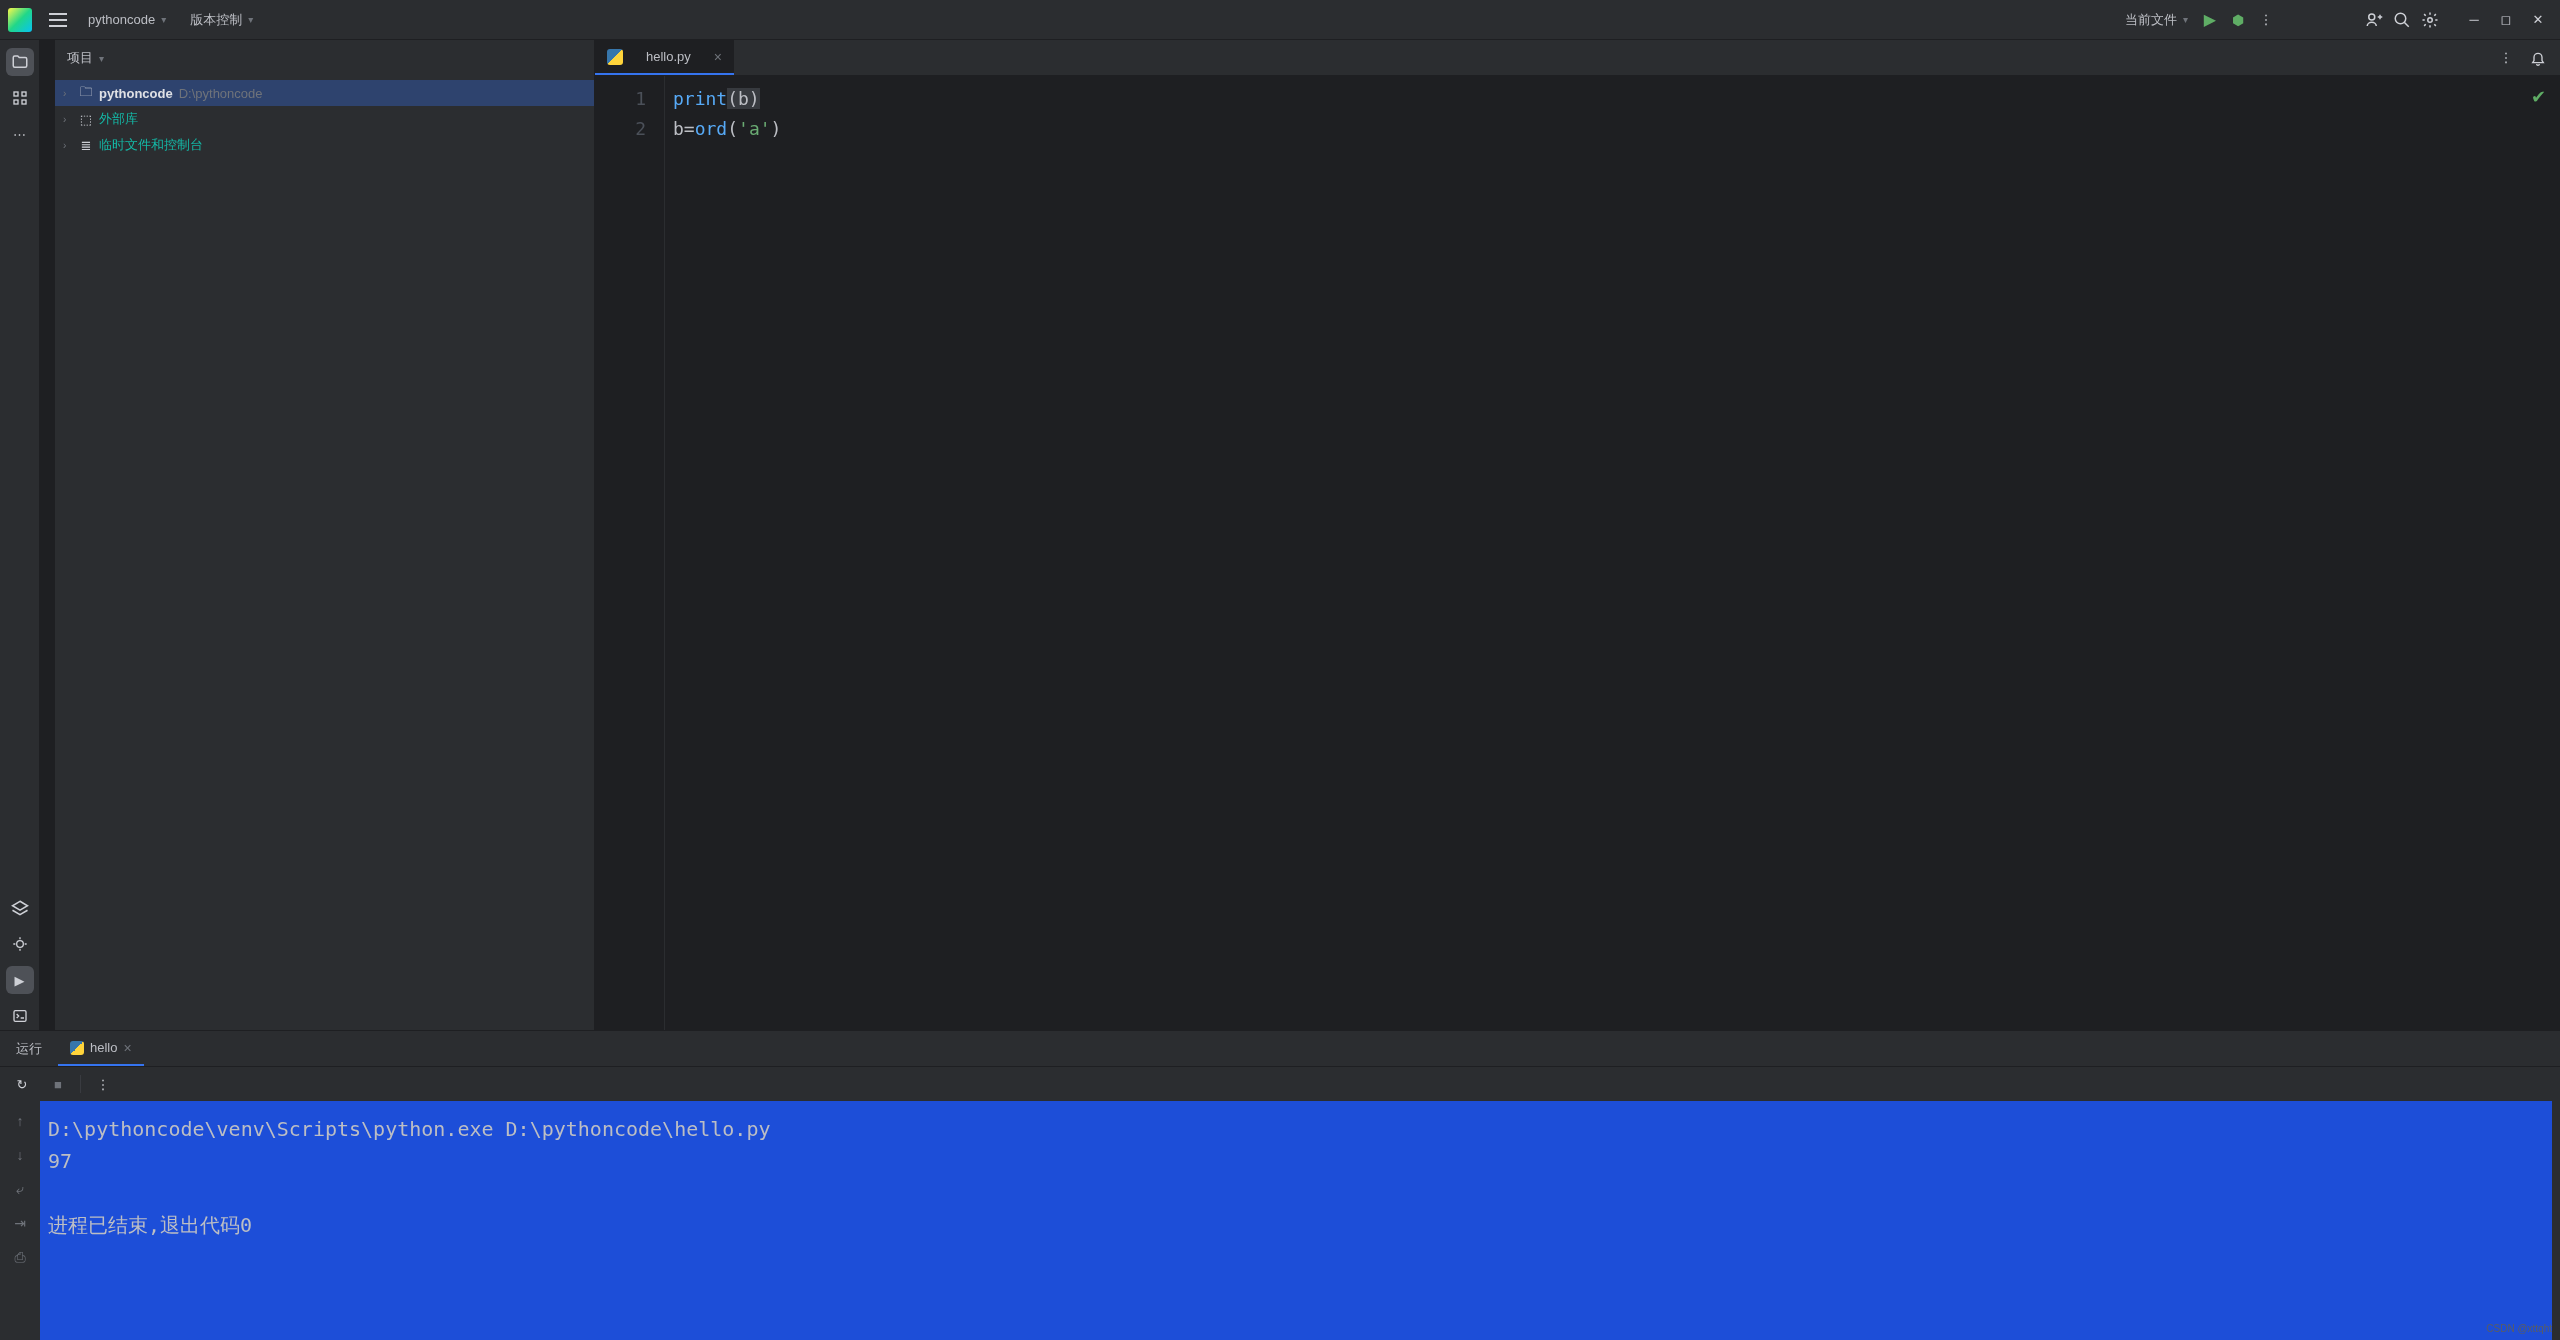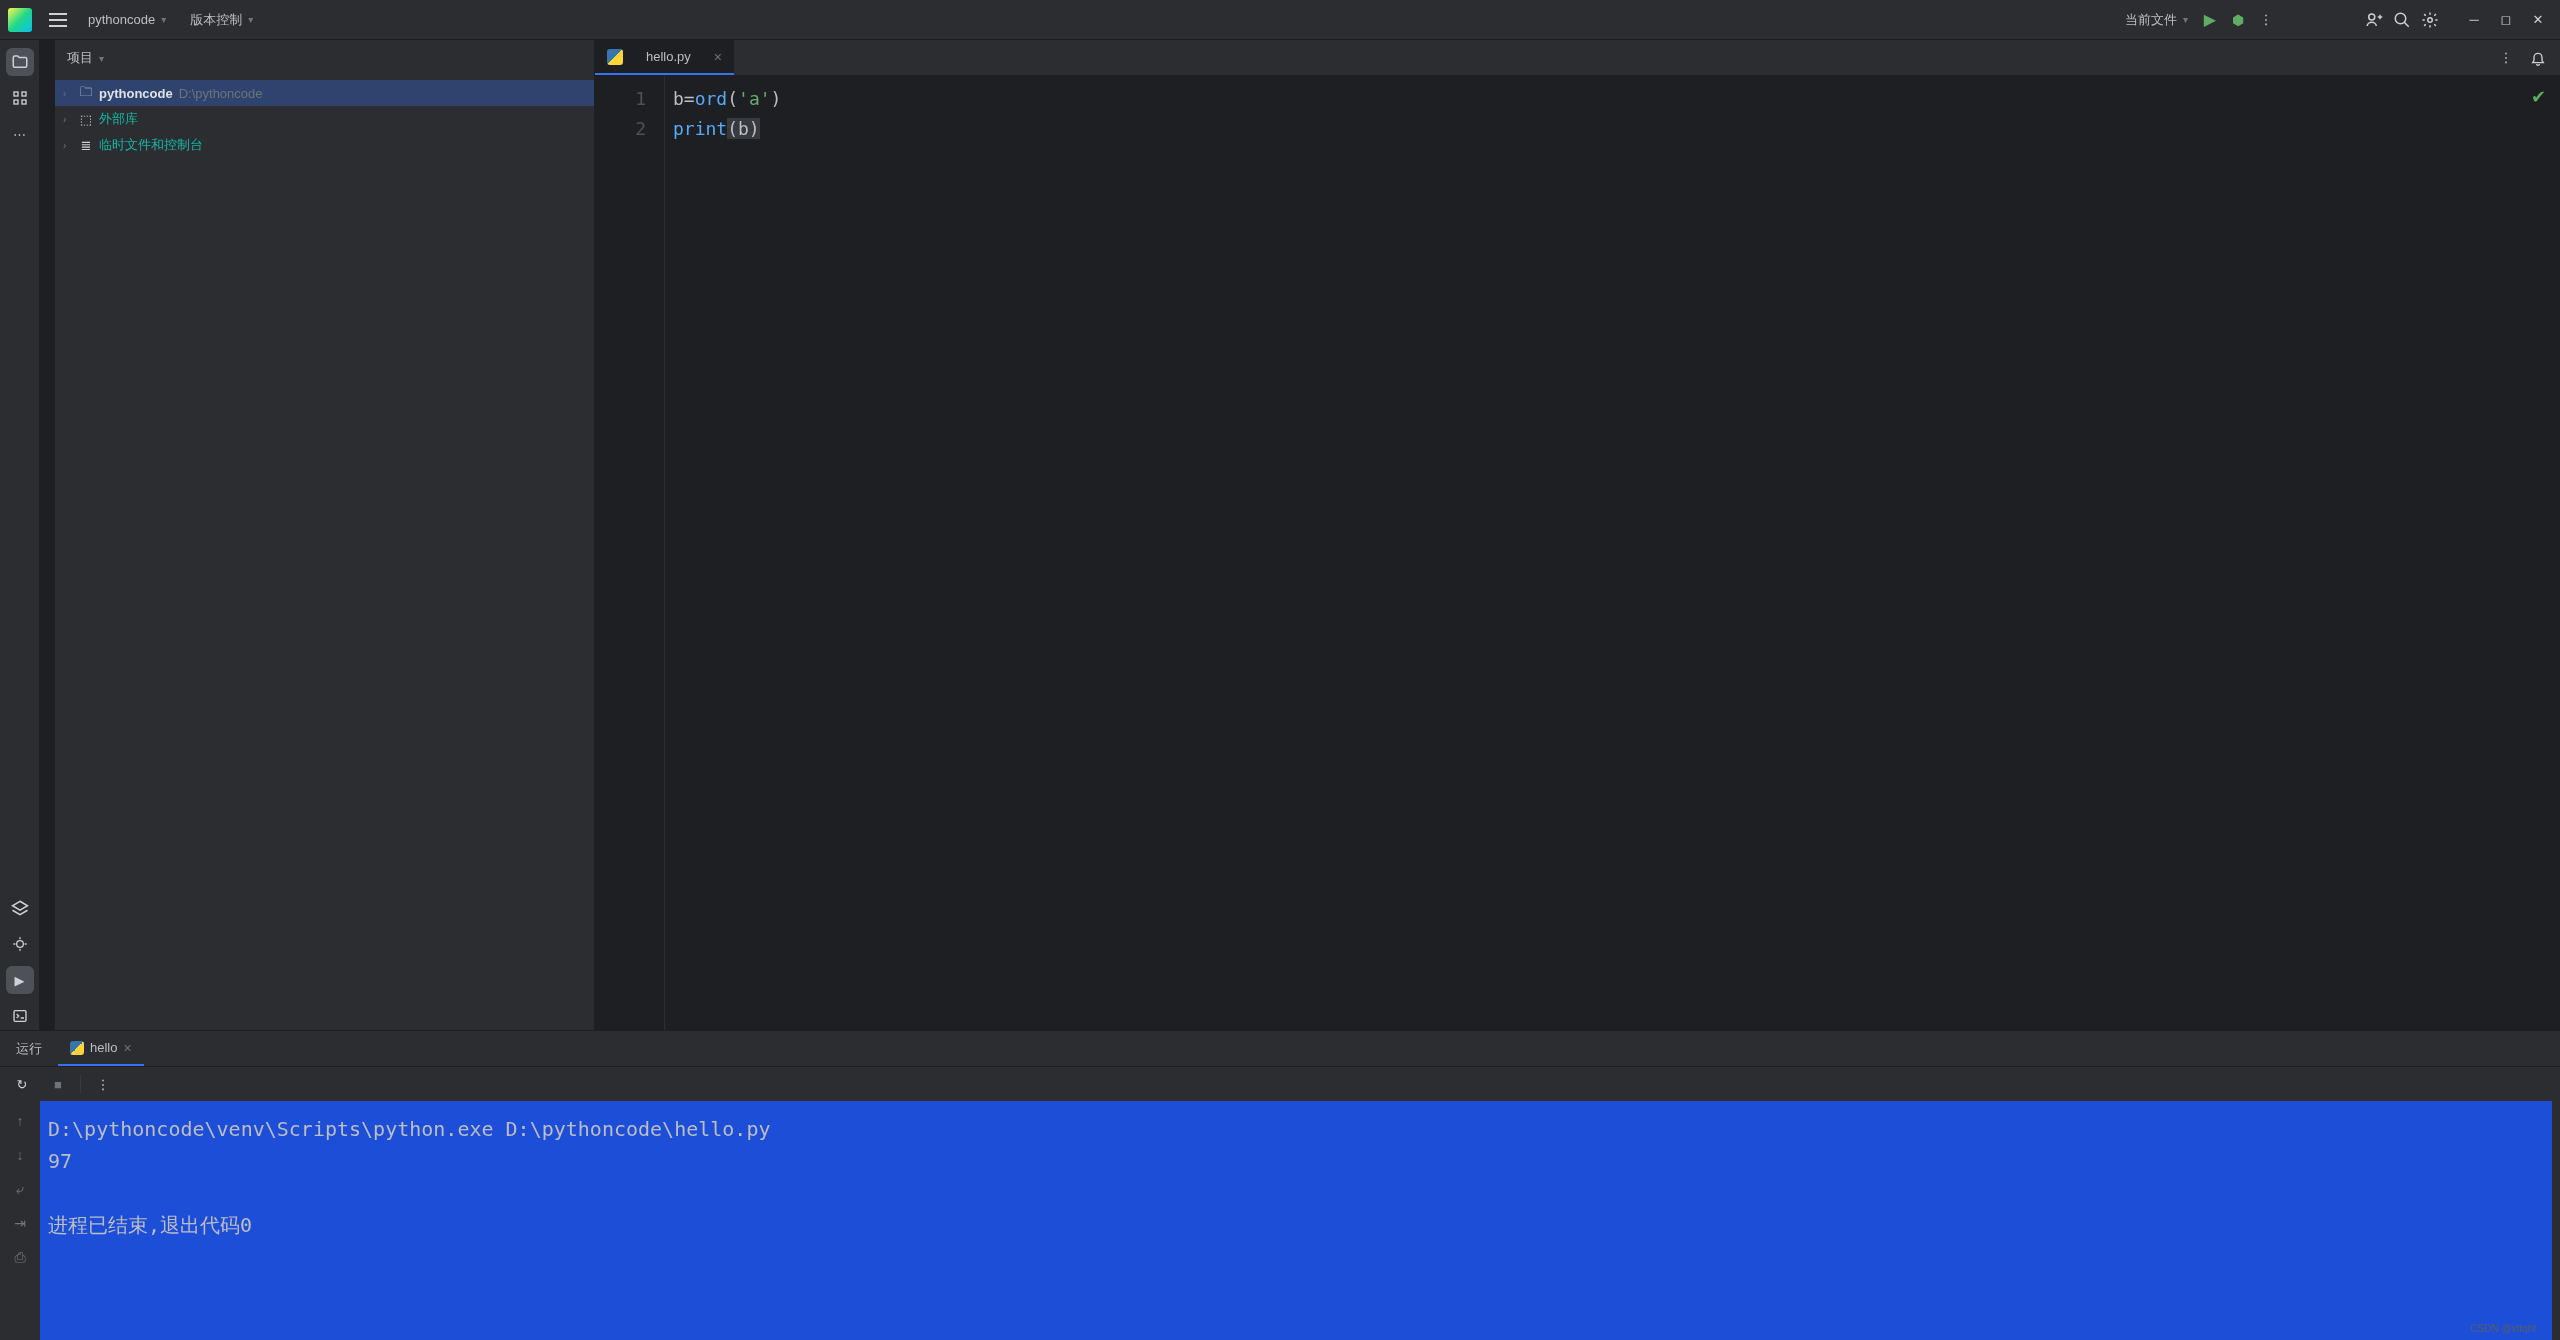--- a/index.html
+++ b/index.html
@@ -218,21 +218,21 @@
   line-height: 32px;
   padding: 12px 8px;
   color: #bcbec4;
   background: #1d4ed8;
   margin-right: 8px;
 }
 .console .cn-line { white-space: pre; }
 
 .watermark {
   position: absolute;
-  right: 24px; bottom: 6px;
+  right: 8px; bottom: 6px;
   font-size: 10px;
   color: #5a5d63;
 }
 </style>
 </head>
 <body>
 
 <div class="titlebar">
   <div class="logo"></div>
   <div class="icon-btn">
@@ -365,22 +365,22 @@
             </svg>
         </div>
       </div>
     </div>
     <div class="code-area">
       <div class="gutter" id="gutter">
           <div>1</div>
           <div>2</div>
         </div>
       <div class="code" id="code">
+          <div class="line"><span class="tok-fn">print</span><span class="tok-hl">(b)</span></div>
           <div class="line"><span>b</span><span>=</span><span class="tok-fn">ord</span><span>(</span><span class="tok-str">'a'</span><span>)</span></div>
-          <div class="line"><span class="tok-fn">print</span><span class="tok-hl">(b)</span></div>
         </div>
       <div class="status-check">✔</div>
     </div>
   </div>
 </div>
 
 <div class="bottom-panel">
   <div class="run-tabs">
     <div class="run-tab-label">运行</div>
     <div class="run-tab">

